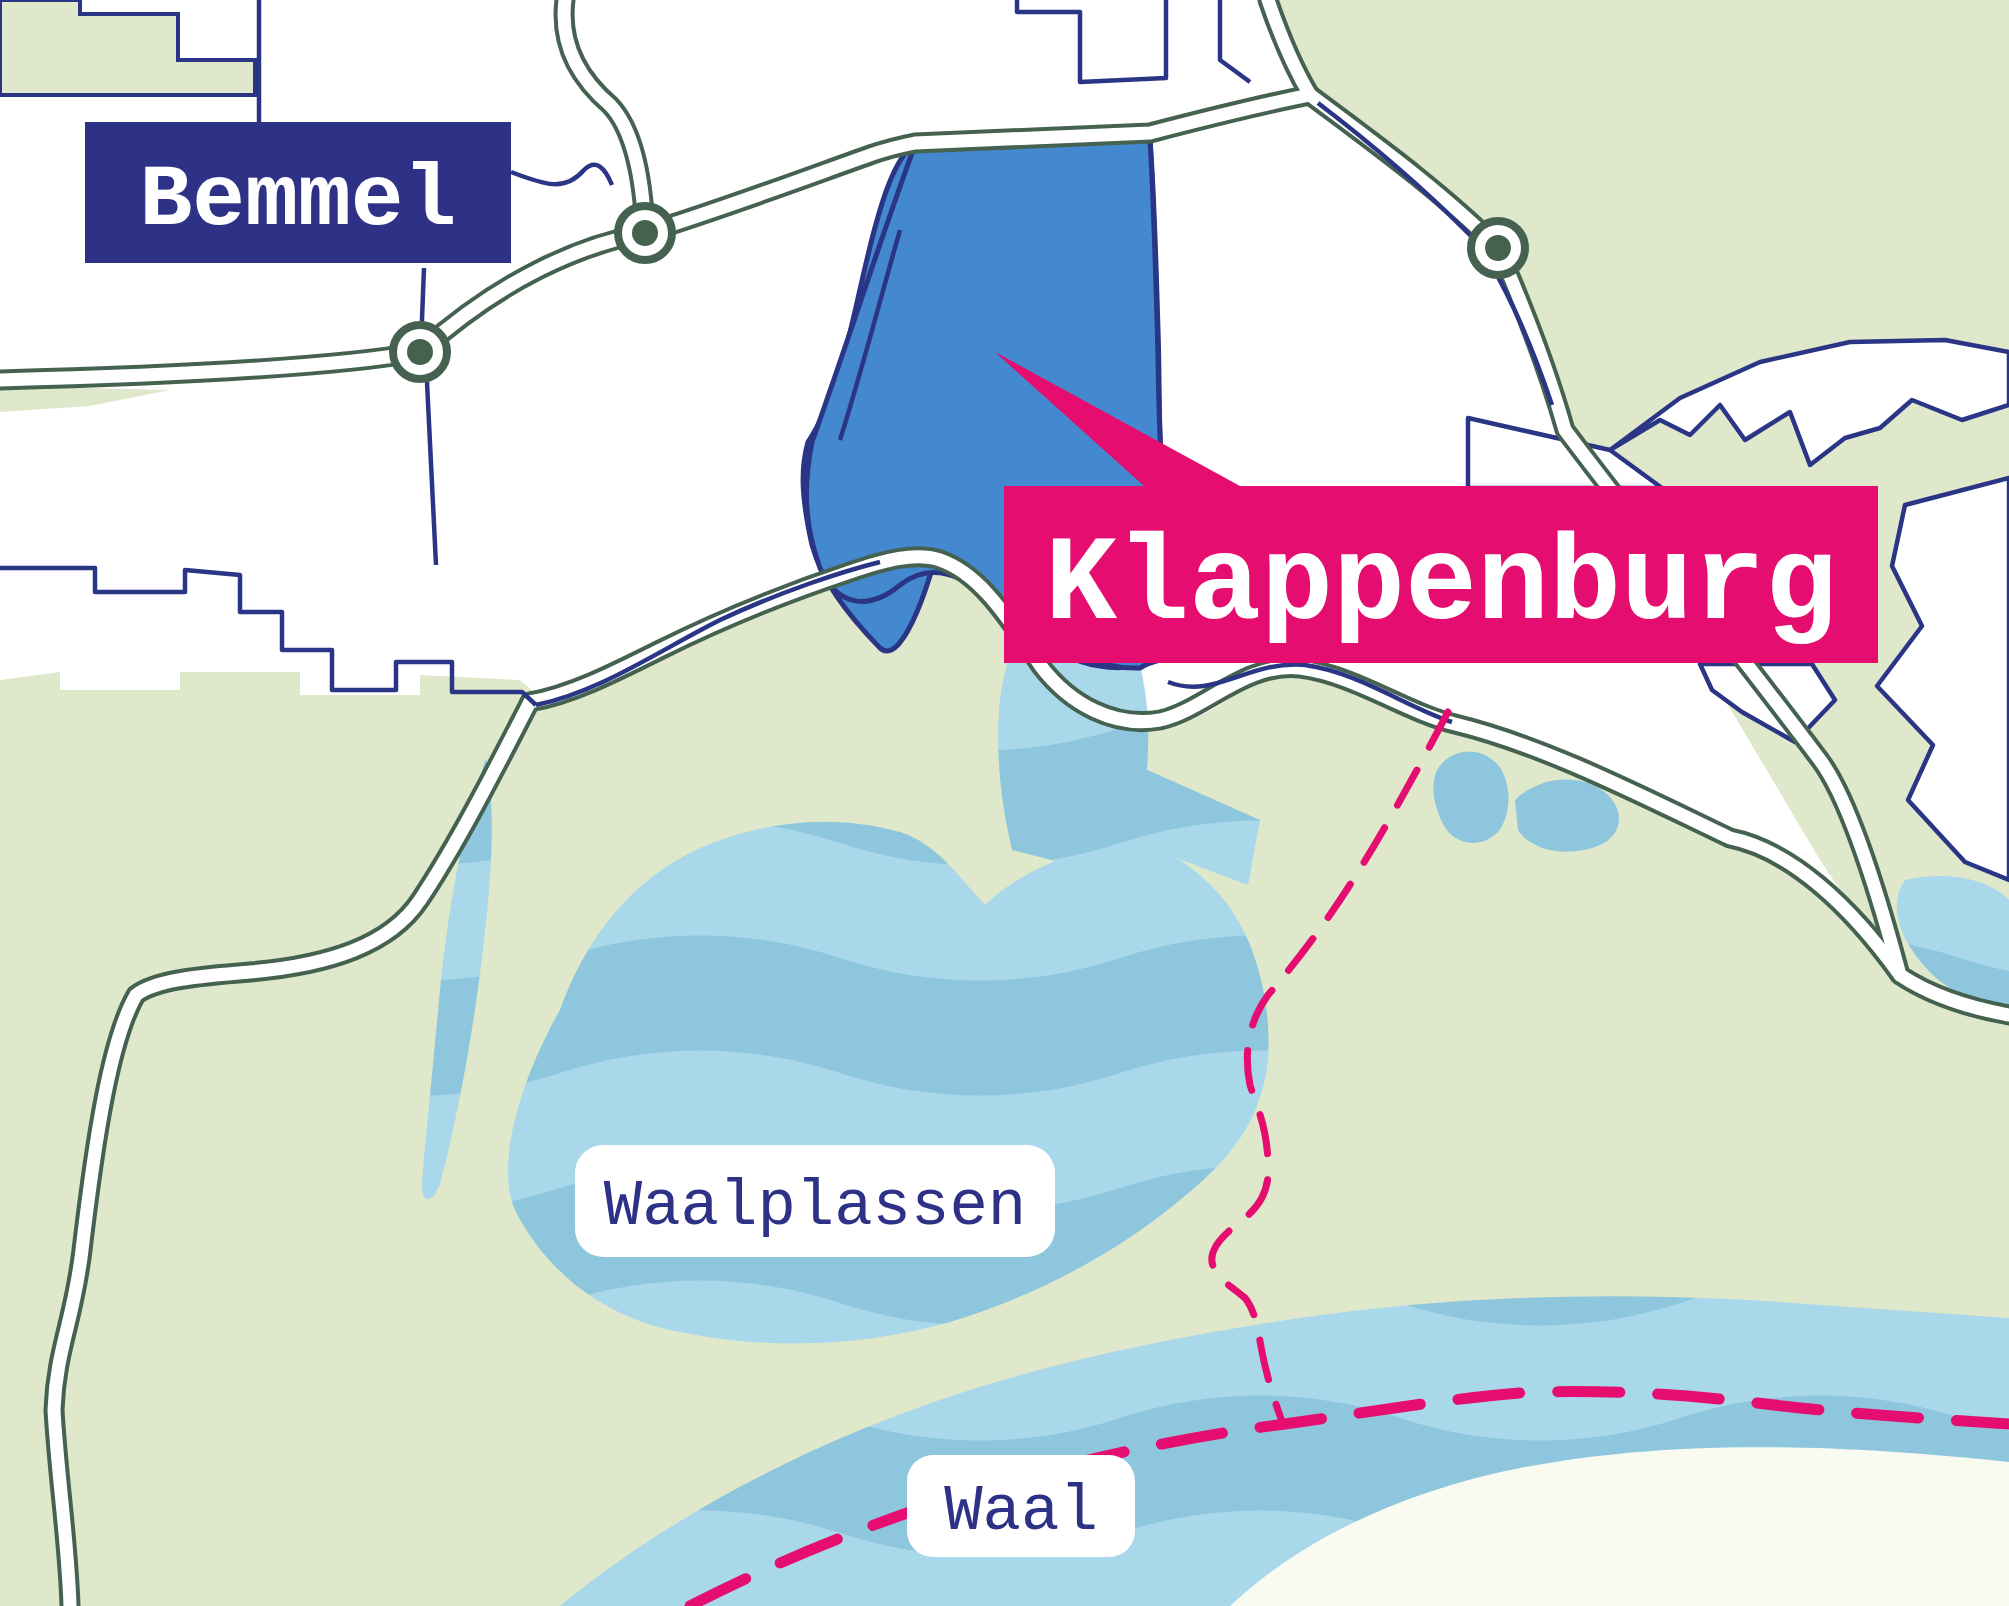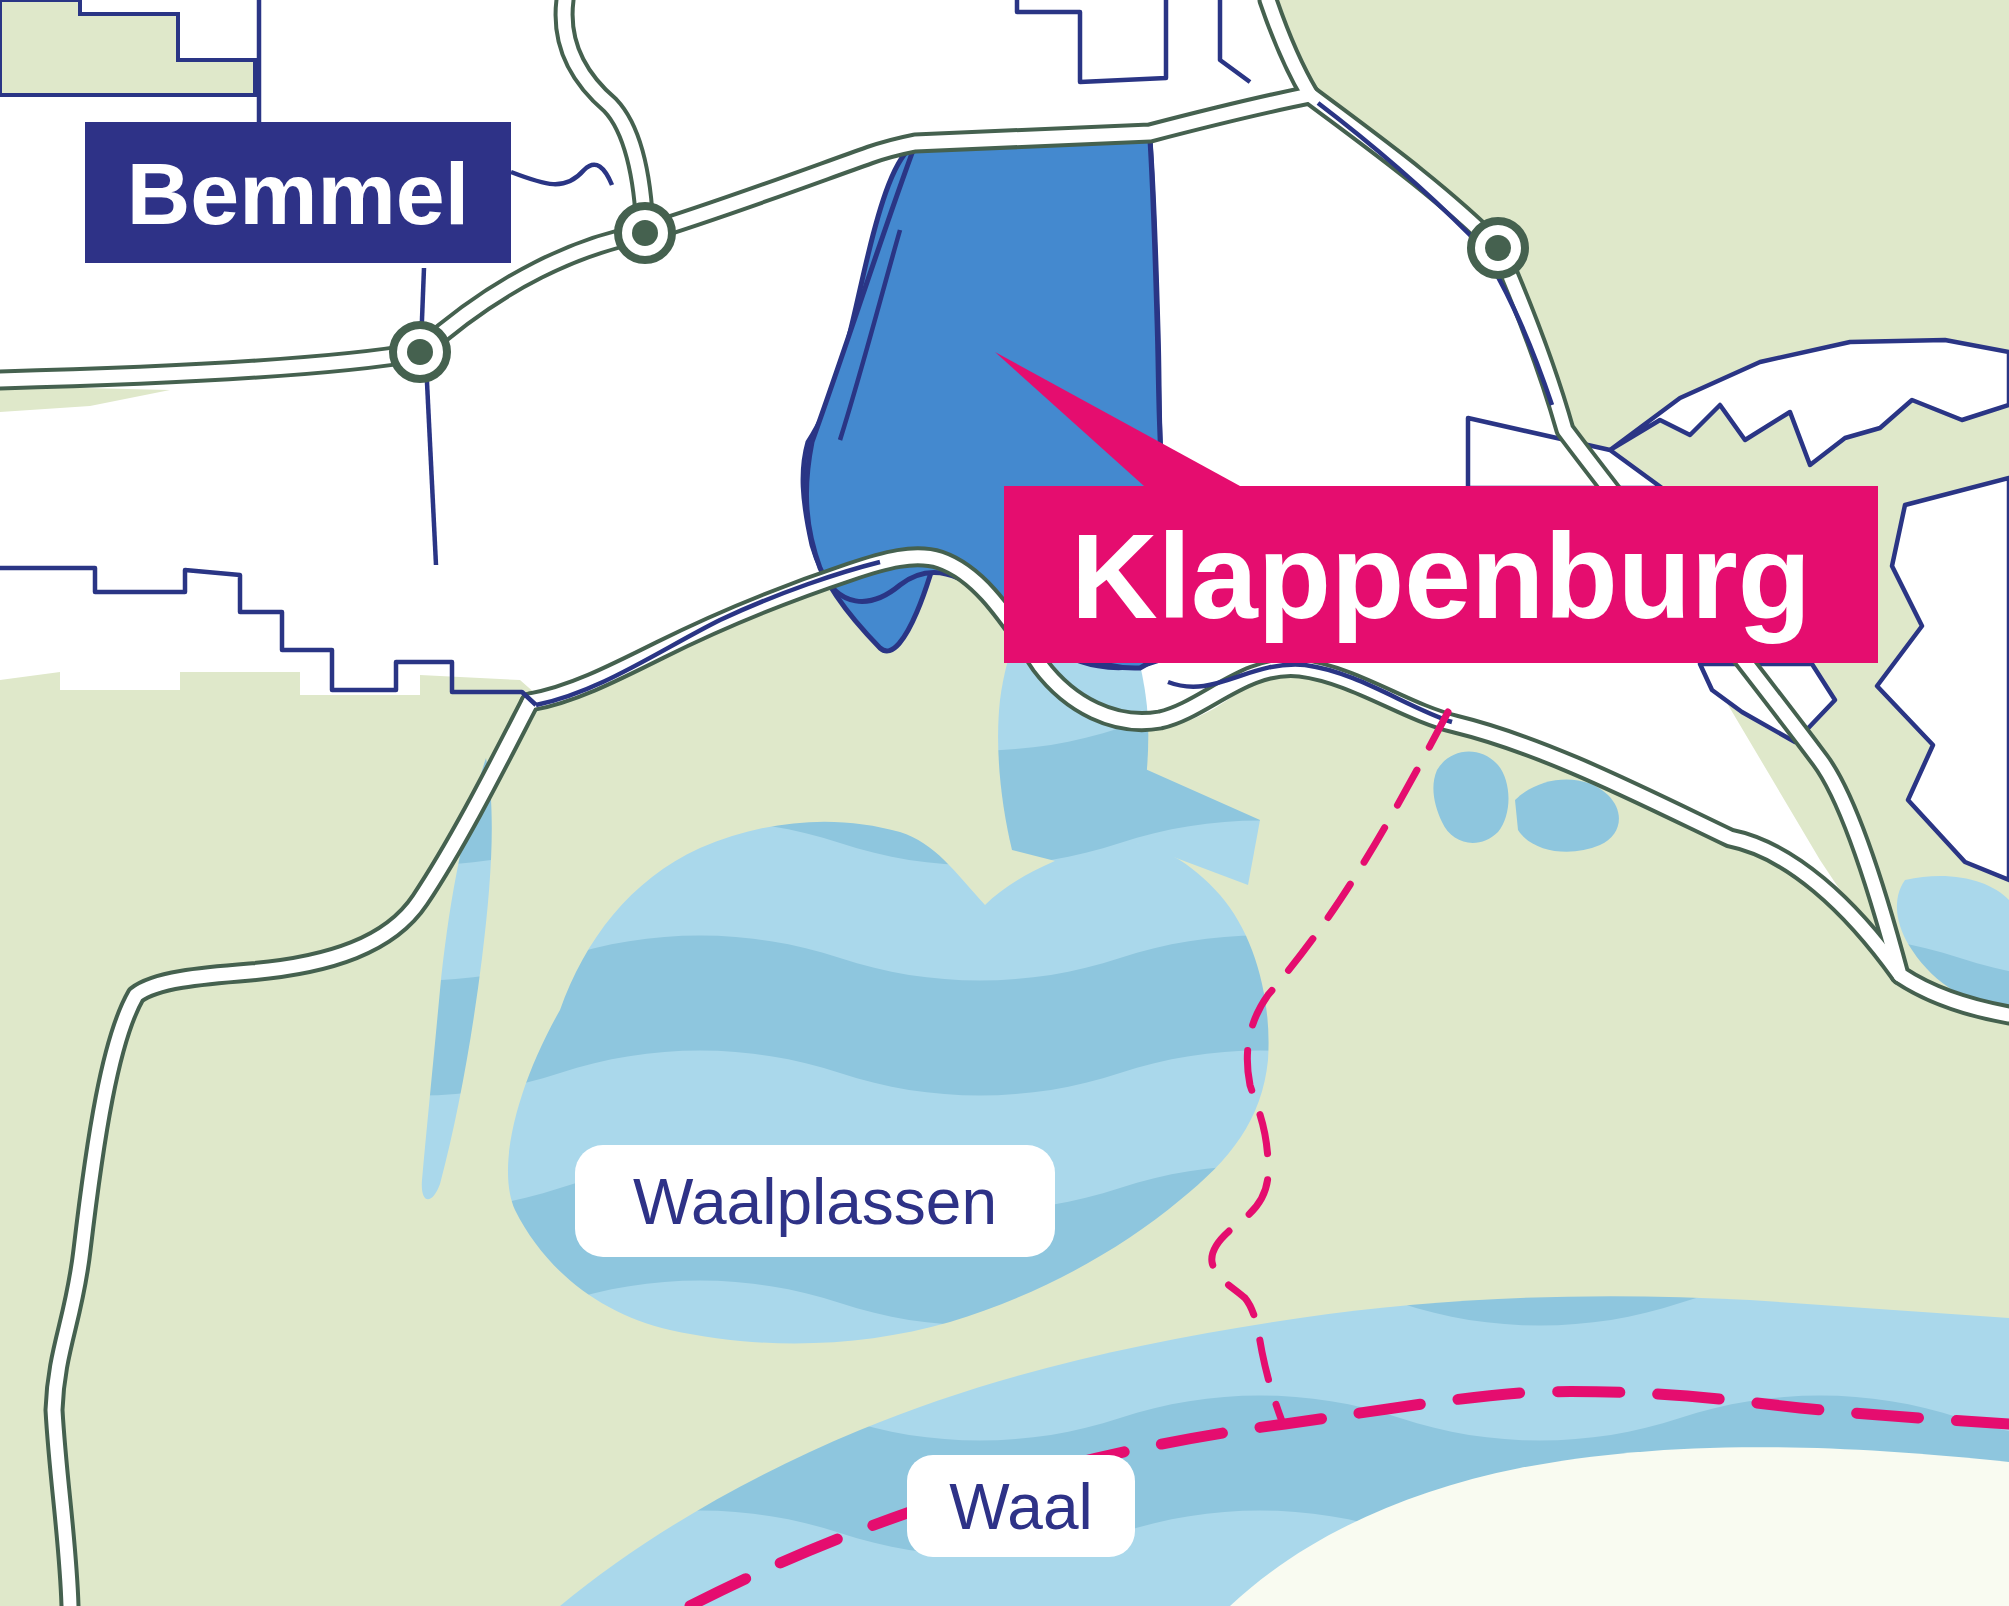--- a/index.html
+++ b/index.html
@@ -1,17 +1,17 @@
 <!DOCTYPE html>
 <html><head>
 <meta charset="utf-8">
 <style>
   html,body{margin:0;padding:0;background:#fff;}
   .stage{position:relative;width:2009px;height:1606px;overflow:hidden;
-         font-family:Liberation Sans, sans-serif;}
+         font-family:Liberation Mono, monospace;}
   svg{display:block}
   
   .bg{fill:#ffffff;}
   .green{fill:var(--green);}
   .green-stroked{fill:var(--green);stroke:var(--navy-line);stroke-width:4;}
   .urban{fill:#ffffff;stroke:var(--navy-line);stroke-width:4.5;stroke-linejoin:round;}
   .lake{fill:url(#waves);}
   .klap-lake{fill:var(--klap-blue);stroke:var(--navy-line);stroke-width:5;}
   .sand{fill:var(--sand);}
   .wave-base{fill:var(--lake-light);}

